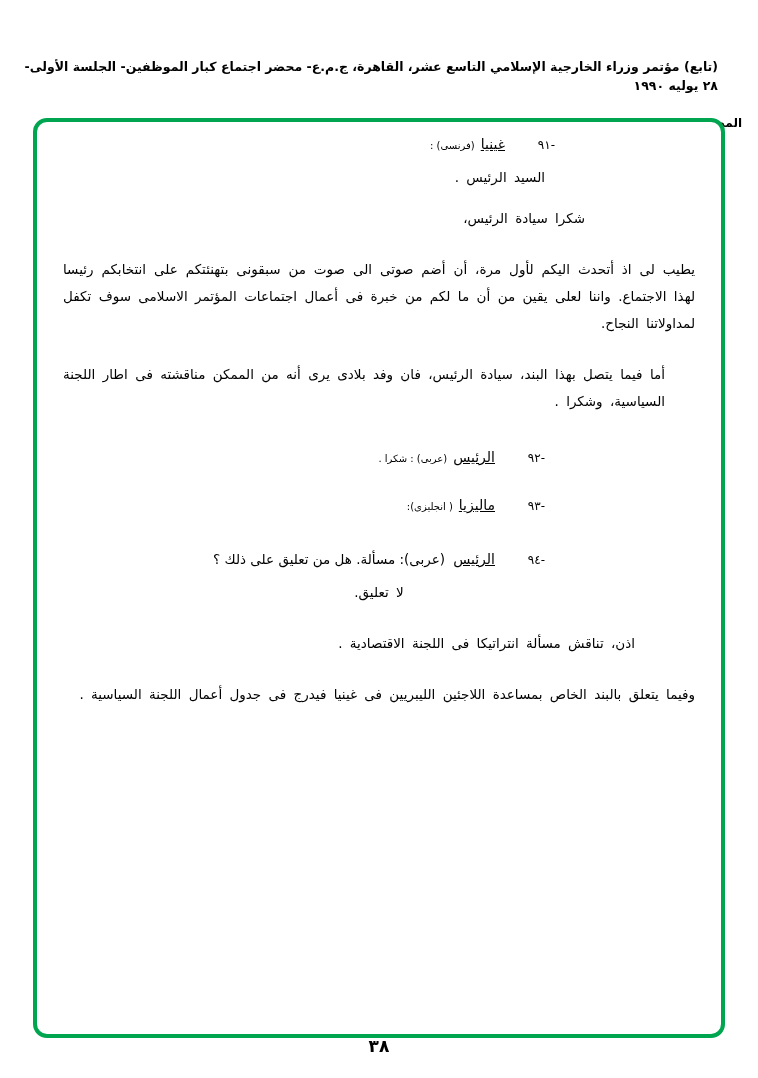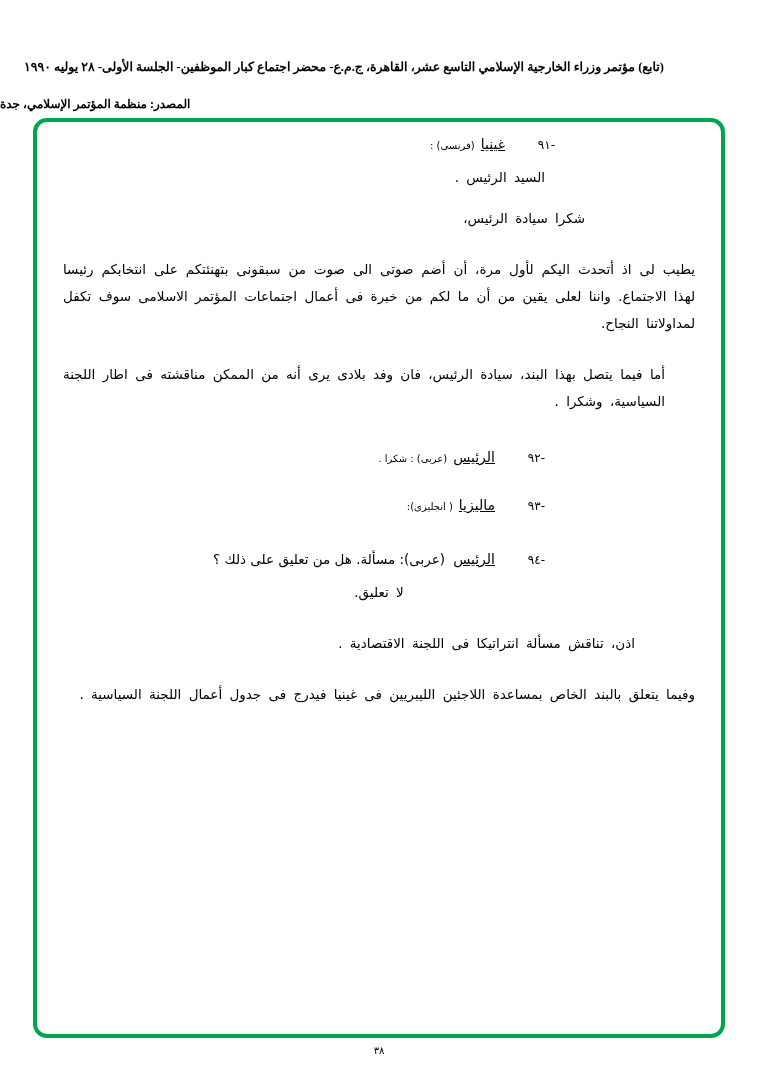--- a/index.html
+++ b/index.html
@@ -18,24 +18,23 @@
   .page {
     position: relative;
     width: 758px;
     height: 1078px;
     box-sizing: border-box;
   }
   .header {
     position: absolute;
     top: 58px;
     left: 0;
-    right: 0;
-    text-align: left;
+    right: 16px;
+    text-align: right;
     direction: rtl;
-    font-family: Liberation Serif, serif;
   }
   .header-line1 {
     font-size: 12.5px;
     font-weight: bold;
     letter-spacing: 0px;
     line-height: 1.5;
     padding: 0 24px;
   }
   .header-line2 {
     font-size: 12px;
@@ -128,23 +127,23 @@
   }
   .gap-sm { height: 10px; }
   .gap-md { height: 20px; }
   .gap-lg { height: 26px; }
   .footer {
     position: absolute;
     bottom: 22px;
     left: 0;
     right: 0;
     text-align: center;
-    font-size: 10px;
+    font-size: 17px;
     letter-spacing: 1px;
-    font-weight: normal;
+    font-weight: bold;
   }
 </style>
 </head>
 <body>
 
 <div class="page">
 
   <div class="header">
     <div class="header-line1">(تابع) مؤتمر وزراء الخارجية الإسلامي التاسع عشر، القاهرة، ج.م.ع- محضر اجتماع كبار الموظفين- الجلسة الأولى- ٢٨ يوليه ١٩٩٠</div>
     <div class="header-line2">المصدر: منظمة المؤتمر الإسلامي، جدة</div>

